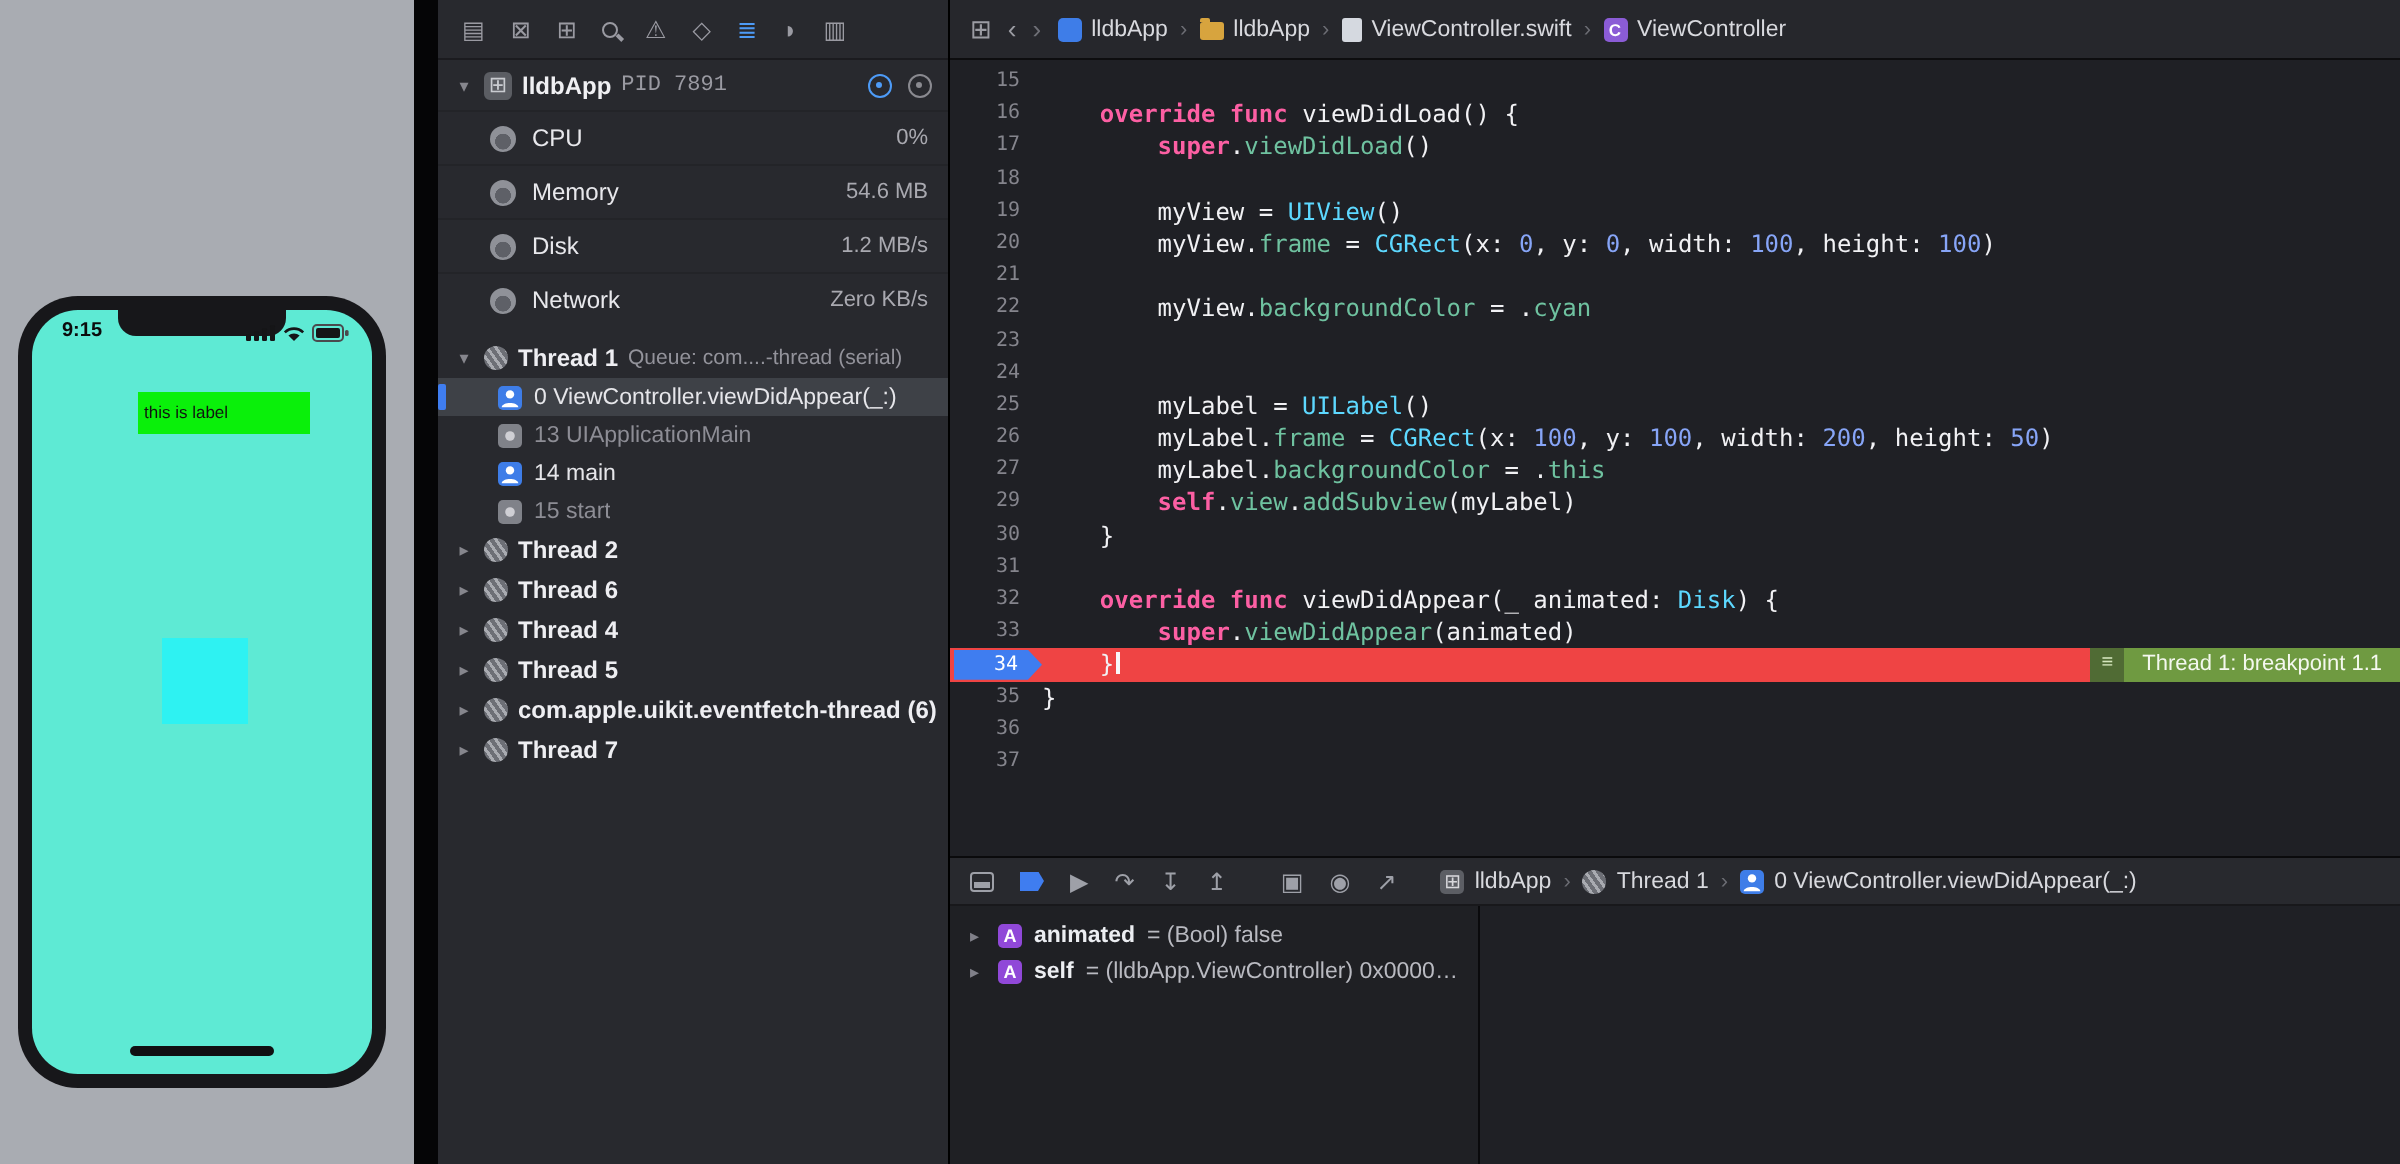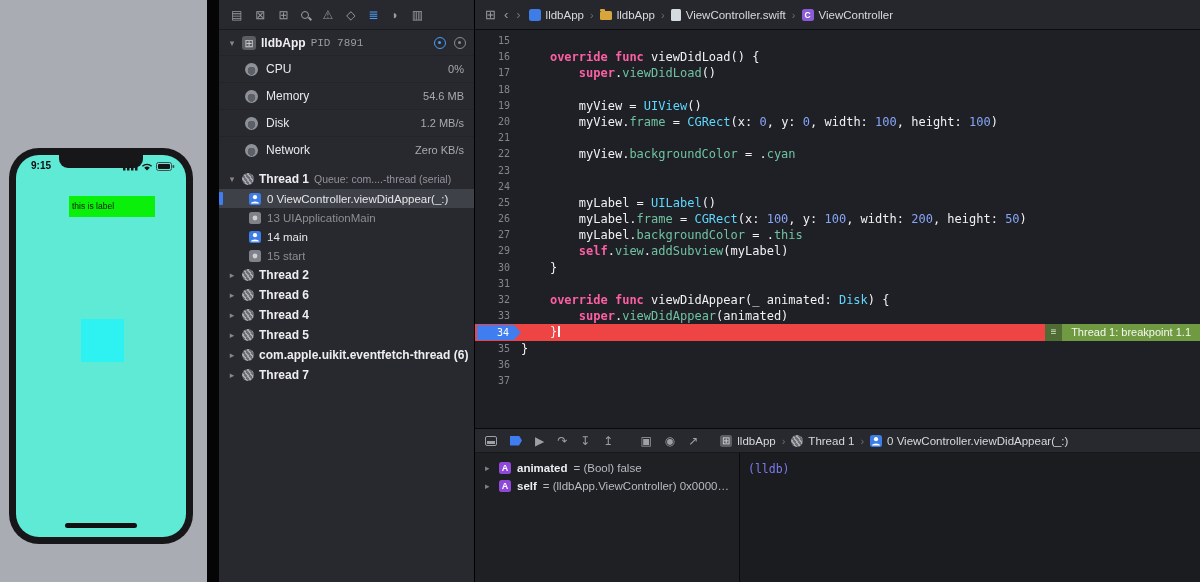--- a/index.html
+++ b/index.html
@@ -364,16 +364,13 @@
         <span class="var-name">animated</span>
         <span class="var-value">= (Bool) false</span>
       </div>
       <div class="var-row">
         <span class="var-disc">▸</span>
         <span class="var-badge">A</span>
         <span class="var-name">self</span>
         <span class="var-value">= (lldbApp.ViewController) 0x00007f826a…</span>
       </div>
     </div>
-  <div class="console">
-    <span class="console-text">(lldb)</span>
-  </div>
 </div>
 
 </body></html>

